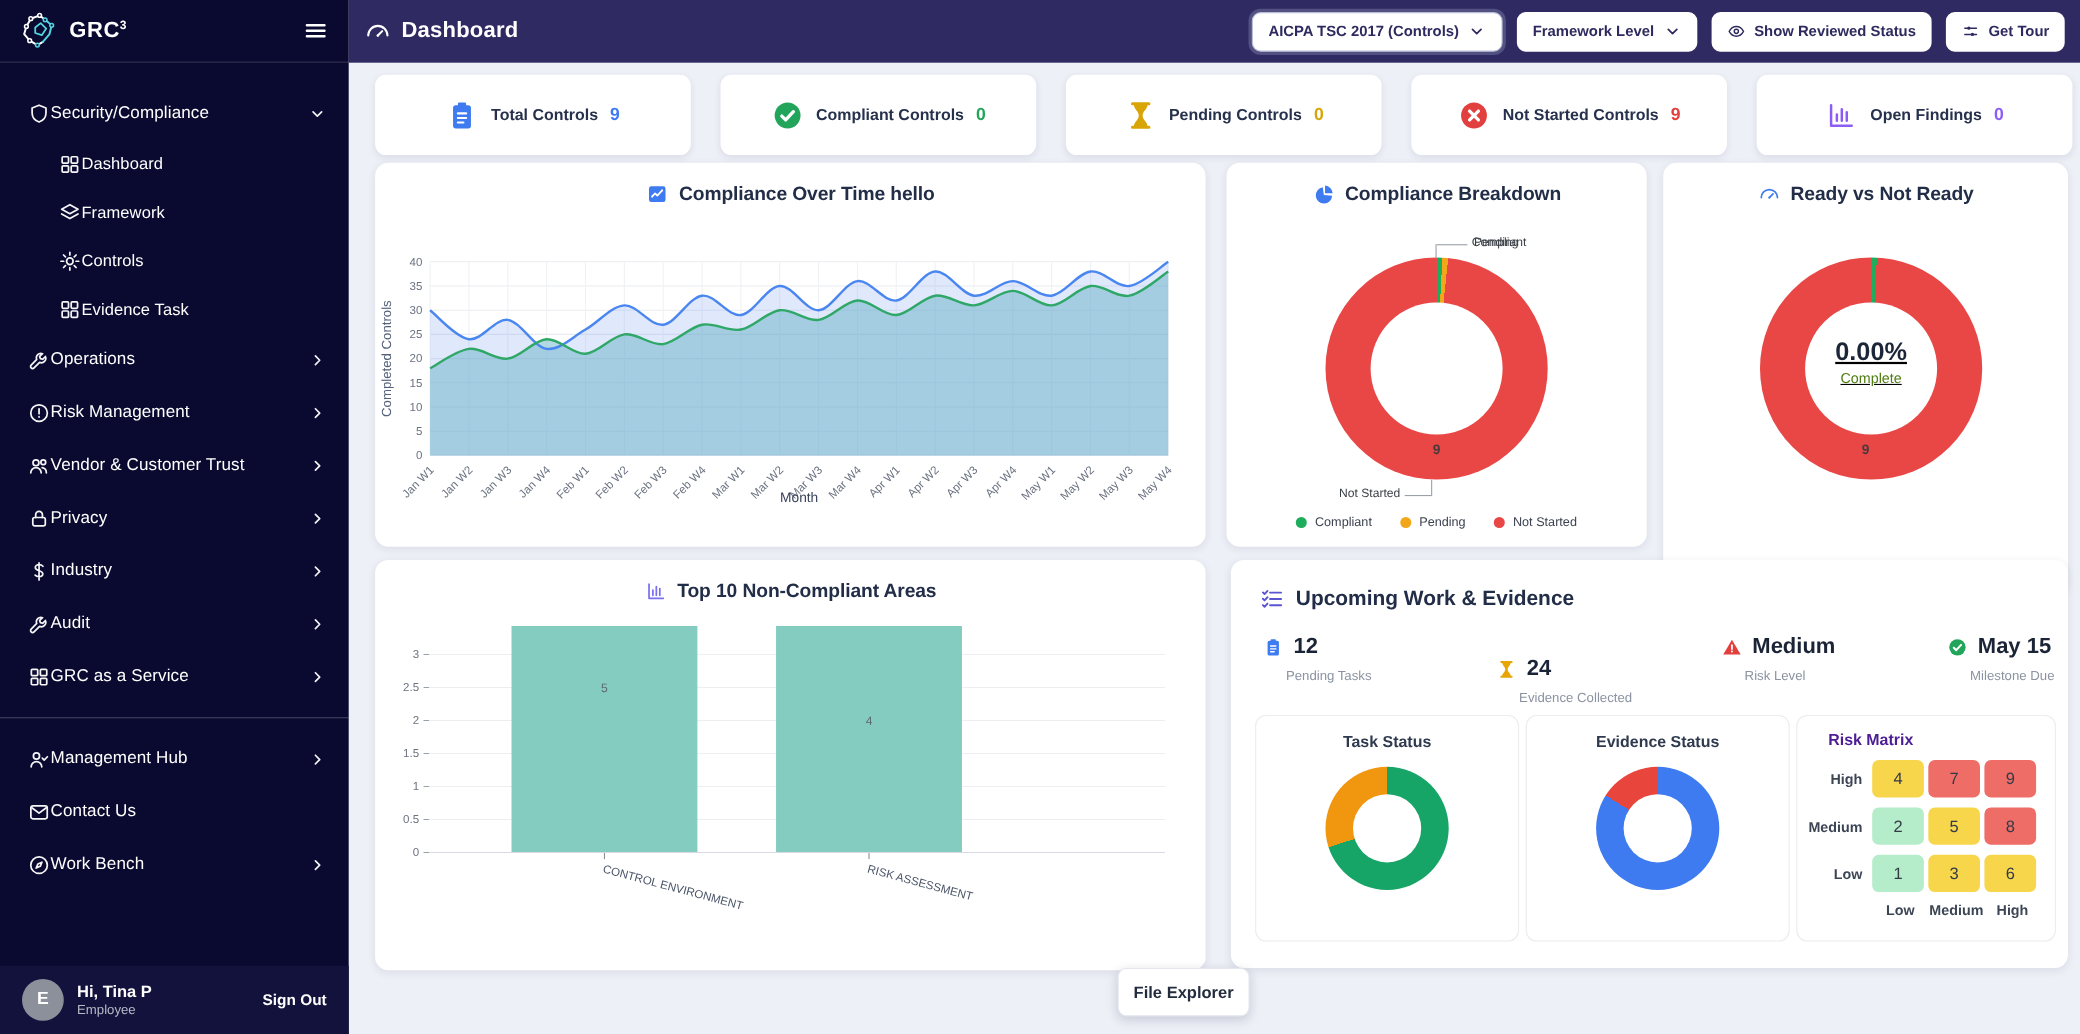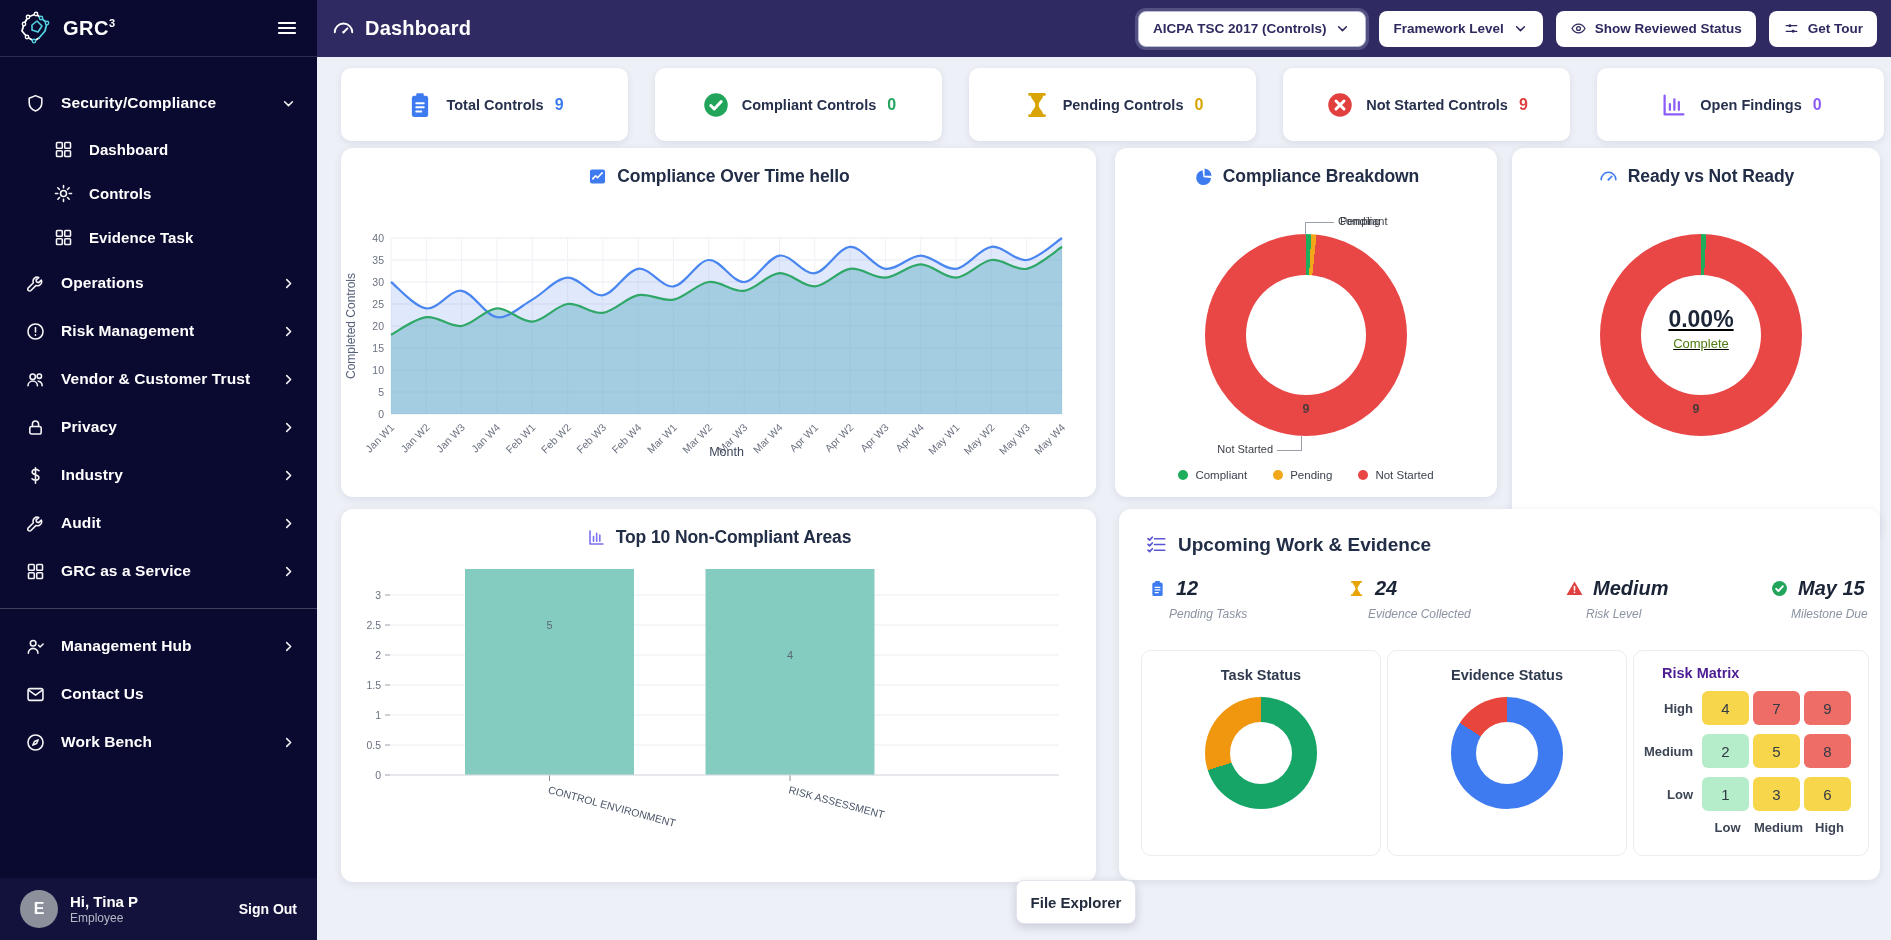--- a/index.html
+++ b/index.html
@@ -7,21 +7,21 @@
   .stage *{box-sizing:border-box;}
   svg{display:block;}
   
   .sidebar{position:absolute;left:0;top:0;width:317px;height:940px;background:#0a0a31;color:#fff;z-index:5;}
   .logo-row{height:57px;display:flex;align-items:center;padding:0 18px;border-bottom:1px solid rgba(255,255,255,.14);}
   .logo-mark{width:36px;height:34px;margin-right:9px;}
   .logo-text{font-size:20px;font-weight:700;letter-spacing:.5px;}
   .logo-text sup{font-size:11px;}
   .hamburger{margin-left:auto;color:#fff;width:24px;height:24px;cursor:pointer;}
   .menu{padding-top:22px;}
-  .m-item{position:relative;display:flex;align-items:center;height:48px;padding-left:25px;gap:15px;font-size:15.5px;font-weight:700;cursor:pointer;letter-spacing:.1px;text-align:right;}
+  .m-item{position:relative;display:flex;align-items:center;height:48px;padding-left:25px;font-size:15.5px;font-weight:400;cursor:pointer;letter-spacing:.1px;text-align:right;}
   .m-item.sub{height:44px;padding-left:53px;font-size:15px;}
   .m-item .mi{width:21px;height:21px;flex:0 0 21px;opacity:.96;}
   .m-item .chev{position:absolute;right:20px;width:17px;height:17px;opacity:.95;}
   .m-div{height:1px;background:rgba(255,255,255,.22);margin:13px 0;}
   .side-footer{position:absolute;left:0;bottom:0;width:100%;height:62px;background:#13123d;display:flex;align-items:center;padding:0 20px;gap:12px;}
   .avatar{width:38px;height:38px;border-radius:50%;background:#8b909b;color:#fff;display:flex;align-items:center;justify-content:center;font-size:16px;font-weight:700;}
   .u-name{font-size:15px;font-weight:700;line-height:18px;}
   .u-role{font-size:12px;color:#b6bac6;}
   .signout{margin-left:auto;font-size:14px;font-weight:700;cursor:pointer;}
   
@@ -57,21 +57,21 @@
   .callout-line{position:absolute;background:#9aa0a8;}
   .co-labels{position:absolute;left:223px;top:67px;height:14px;font-size:11px;color:#3a3f46;}
   .co-labels span{position:absolute;top:0;white-space:nowrap;}
   .co-bottom-text{position:absolute;left:92px;width:66px;top:295px;font-size:11px;color:#3a3f46;text-align:right;white-space:nowrap;}
   .c-center{position:absolute;left:88px;top:158px;width:202px;display:flex;flex-direction:column;align-items:center;z-index:2;text-decoration:underline;}
   .c-big{font-size:23px;font-weight:800;color:#1c2638;}
   .c-small{font-size:13px;color:#4d7c0f;margin-top:3px;}
   
   .e-title{position:absolute;left:26px;top:24px;display:flex;align-items:center;gap:10px;font-size:19px;font-weight:800;color:#222d47;}
   .e-title .ct-icon{width:23px;height:23px;}
-  .e-col{position:absolute;top:68px;font-style:italic;}
+  .e-col{position:absolute;top:68px;}
   .e-val-row{display:flex;align-items:center;gap:9px;}
   .e-val-row .si{width:19px;height:19px;}
   .e-val{font-size:20px;font-weight:800;color:#1b2437;}
   .e-sub{font-size:12px;color:#8b93a1;margin:7px 0 0 21px;white-space:nowrap;}
   .panel{position:absolute;top:141px;height:206px;background:#fff;border:1.5px solid #ececf1;border-radius:10px;}
   .p-task{left:22px;width:240px;}
   .p-evid{left:268px;width:240px;}
   .p-risk{left:514px;width:236px;padding:14px 10px 0 10px;}
   .p-label{text-align:center;margin-top:16px;font-size:14.5px;color:#2f3a4e;font-weight:600;}
   .sdonut{position:relative;width:112px;height:112px;border-radius:50%;margin:14px auto 0;}
@@ -135,20 +135,29 @@
         <div class="m-item sub">
           <span class="mi">
             <svg viewBox="0 0 24 24" width="100%" height="100%" fill="none" stroke="currentColor" stroke-width="1.8" stroke-linecap="round" stroke-linejoin="round">
               <rect x="4" y="4" width="6.6" height="6.6" rx="1"></rect>
               <rect x="13.4" y="4" width="6.6" height="6.6" rx="1"></rect>
               <rect x="4" y="13.4" width="6.6" height="6.6" rx="1"></rect>
               <rect x="13.4" y="13.4" width="6.6" height="6.6" rx="1"></rect>
             </svg>
           </span>
           <span>Dashboard</span>
+        </div>
+        <div class="m-item sub">
+          <span class="mi">
+            <svg viewBox="0 0 24 24" width="100%" height="100%" fill="none" stroke="currentColor" stroke-width="1.8" stroke-linecap="round" stroke-linejoin="round">
+              <path d="M12 3.5l8.5 4.7L12 12.9 3.5 8.2z"></path>
+              <path d="M3.5 13.2l8.5 4.7 8.5-4.7"></path>
+            </svg>
+          </span>
+          <span>Framework</span>
         </div>
         <div class="m-item sub">
           <span class="mi">
             <svg viewBox="0 0 24 24" width="100%" height="100%" fill="none" stroke="currentColor" stroke-width="1.8" stroke-linecap="round" stroke-linejoin="round">
               <circle cx="12" cy="12" r="3.4"></circle>
               <path d="M12 2.8v2.7M12 18.5v2.7M2.8 12h2.7M18.5 12h2.7M5.5 5.5l1.9 1.9M16.6 16.6l1.9 1.9M18.5 5.5l-1.9 1.9M7.4 16.6l-1.9 1.9"></path>
             </svg>
           </span>
           <span>Controls</span>
         </div>
@@ -649,21 +658,21 @@
               <svg viewBox="0 0 24 24" width="100%" height="100%" fill="none" stroke="currentColor" stroke-width="1.8" stroke-linecap="round" stroke-linejoin="round">
                 <rect x="5.5" y="4.5" width="13" height="17" rx="2" fill="currentColor" stroke="none"></rect>
                 <rect x="9" y="2.6" width="6" height="3.6" rx="1" fill="currentColor" stroke="none"></rect>
                 <path d="M9 10.5h6M9 13.8h6M9 17.1h4" stroke="#fff" stroke-width="1.6"></path>
               </svg>
             </span>
             <span class="e-val">12</span>
           </div>
           <div class="e-sub">Pending Tasks</div>
         </div>
-        <div class="e-col" style="left: 228px;">
+        <div class="e-col" style="left: 241px; margin-top: 20px;">
           <div class="e-val-row">
             <span class="si" style="color: rgb(232, 165, 6);">
               <svg viewBox="0 0 24 24" width="100%" height="100%" fill="none" stroke="currentColor" stroke-width="1.8" stroke-linecap="round" stroke-linejoin="round">
                 <path d="M7 3.6h10c0 4.2-3.6 4.9-3.6 8.4s3.6 4.2 3.6 8.4H7c0-4.2 3.6-4.9 3.6-8.4S7 7.8 7 3.6z" fill="currentColor" stroke="none"></path>
                 <path d="M6 3.5h12M6 20.5h12" stroke-width="2.2"></path>
               </svg>
             </span>
             <span class="e-val">24</span>
           </div>
           <div class="e-sub">Evidence Collected</div>

